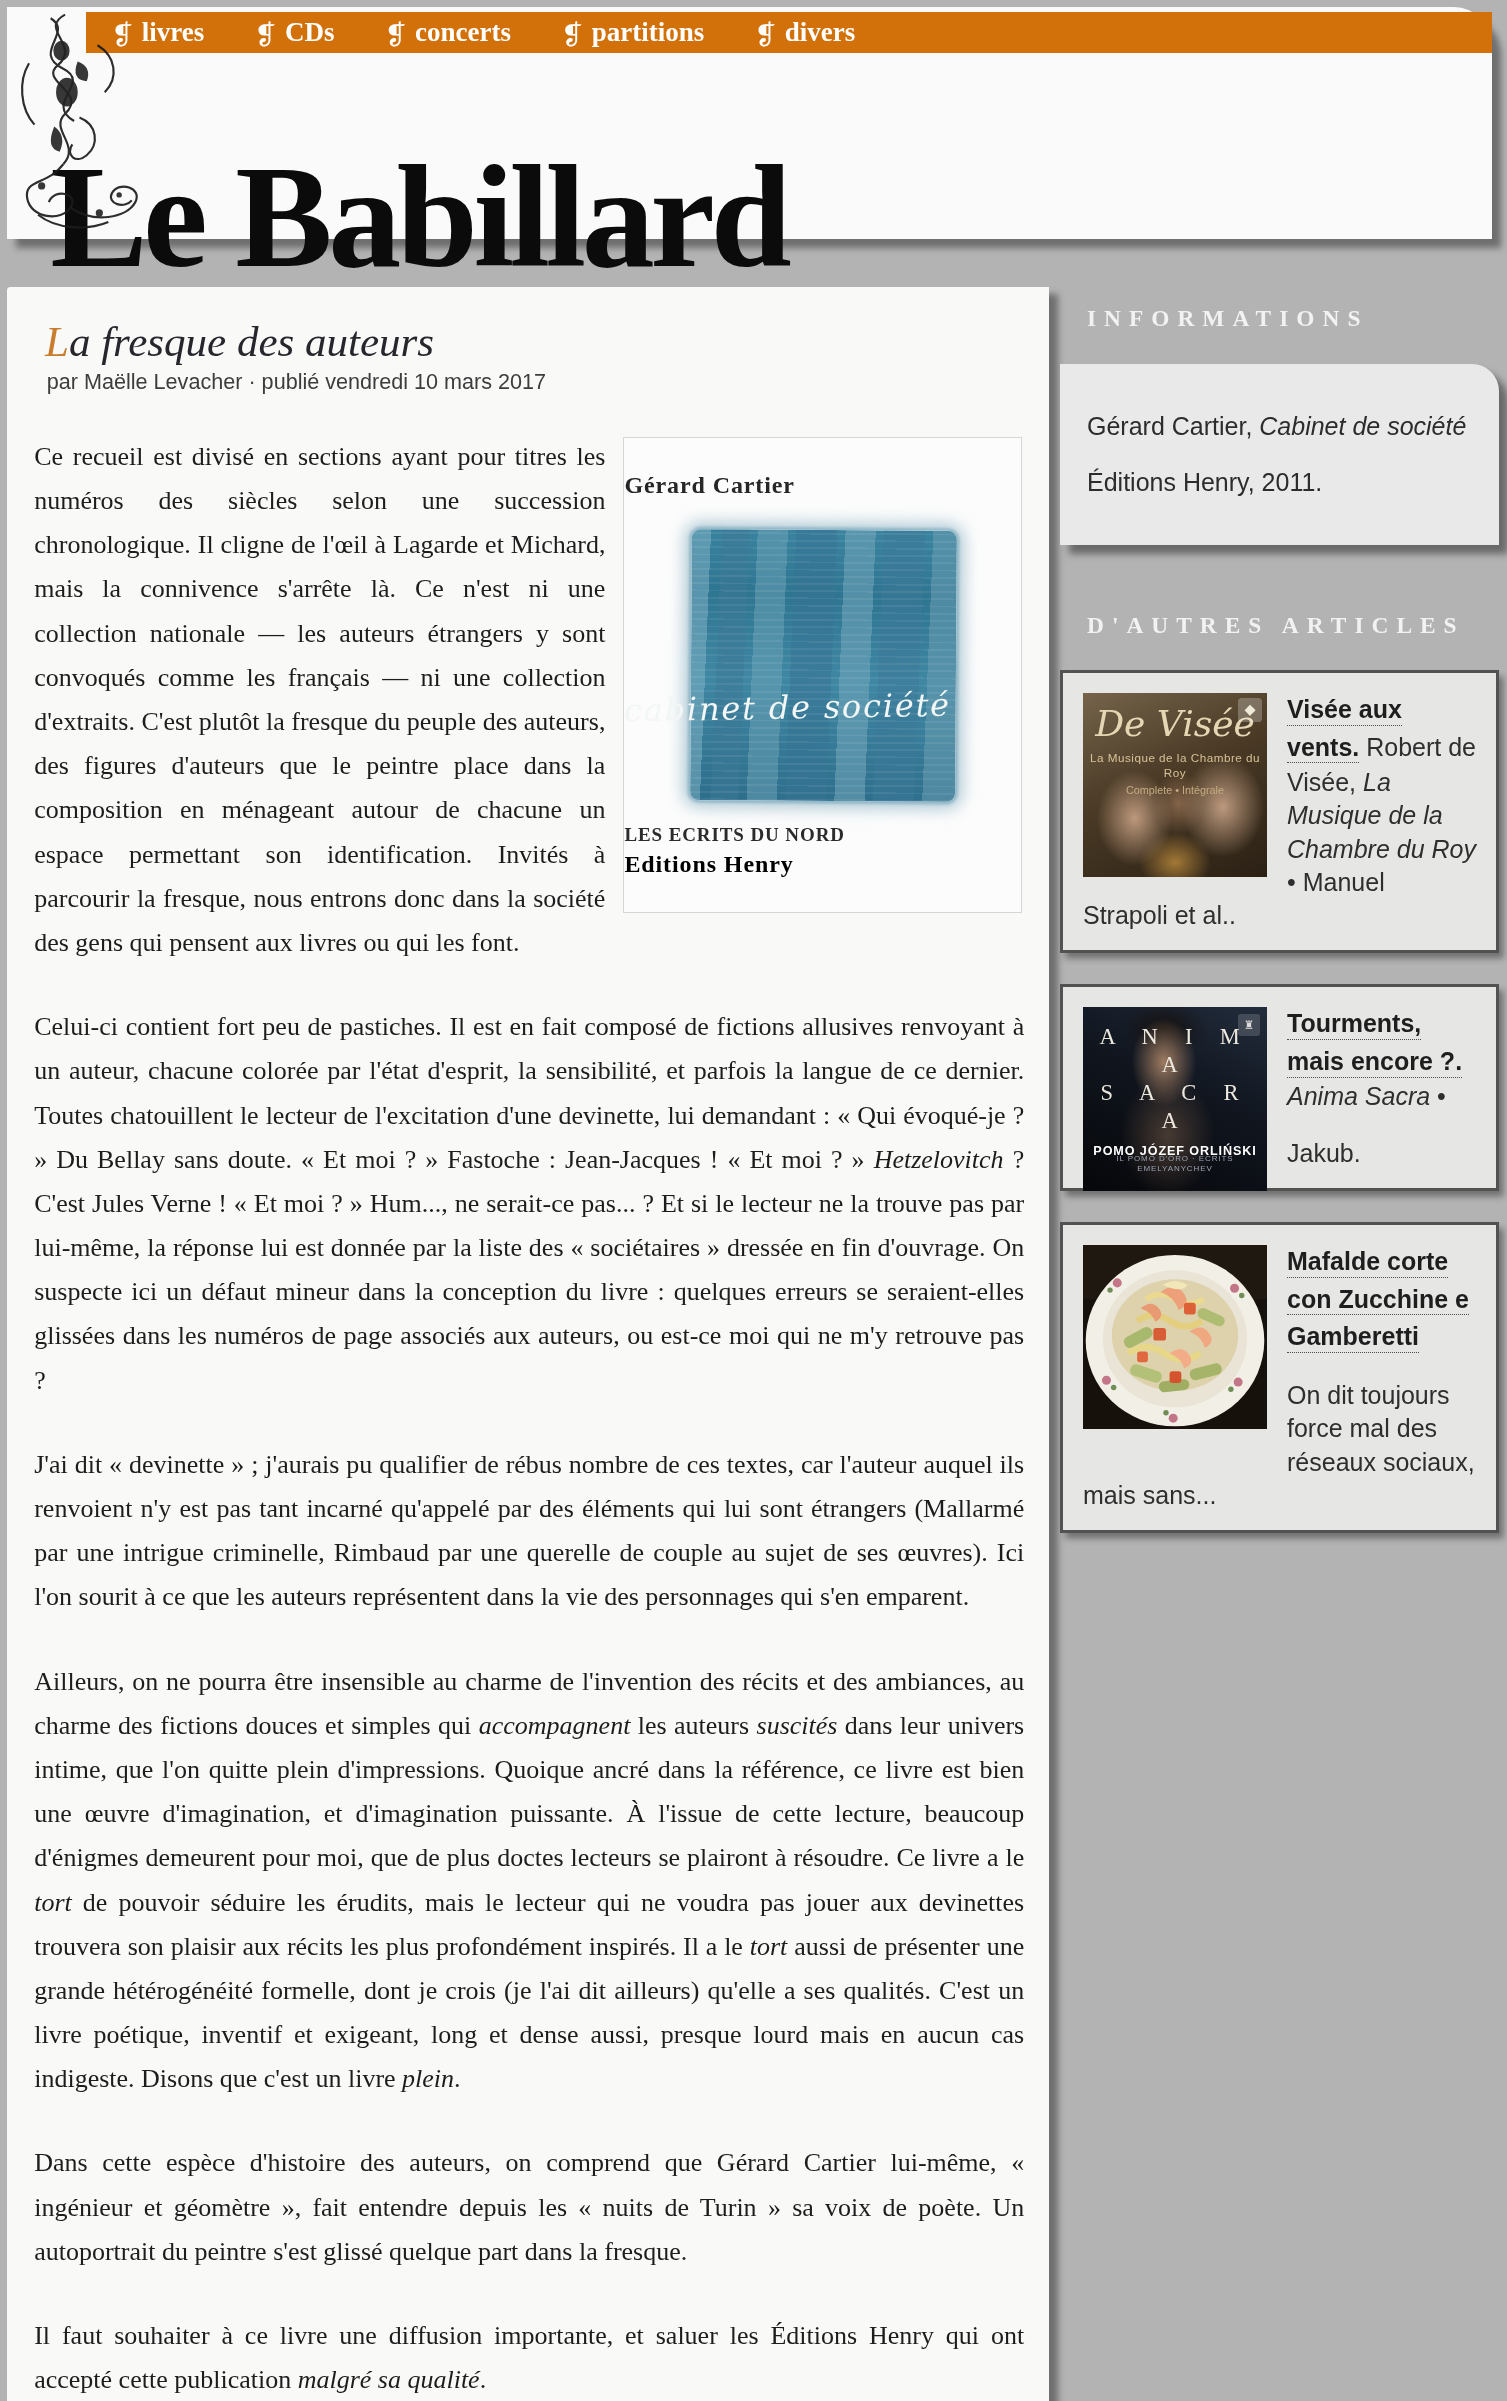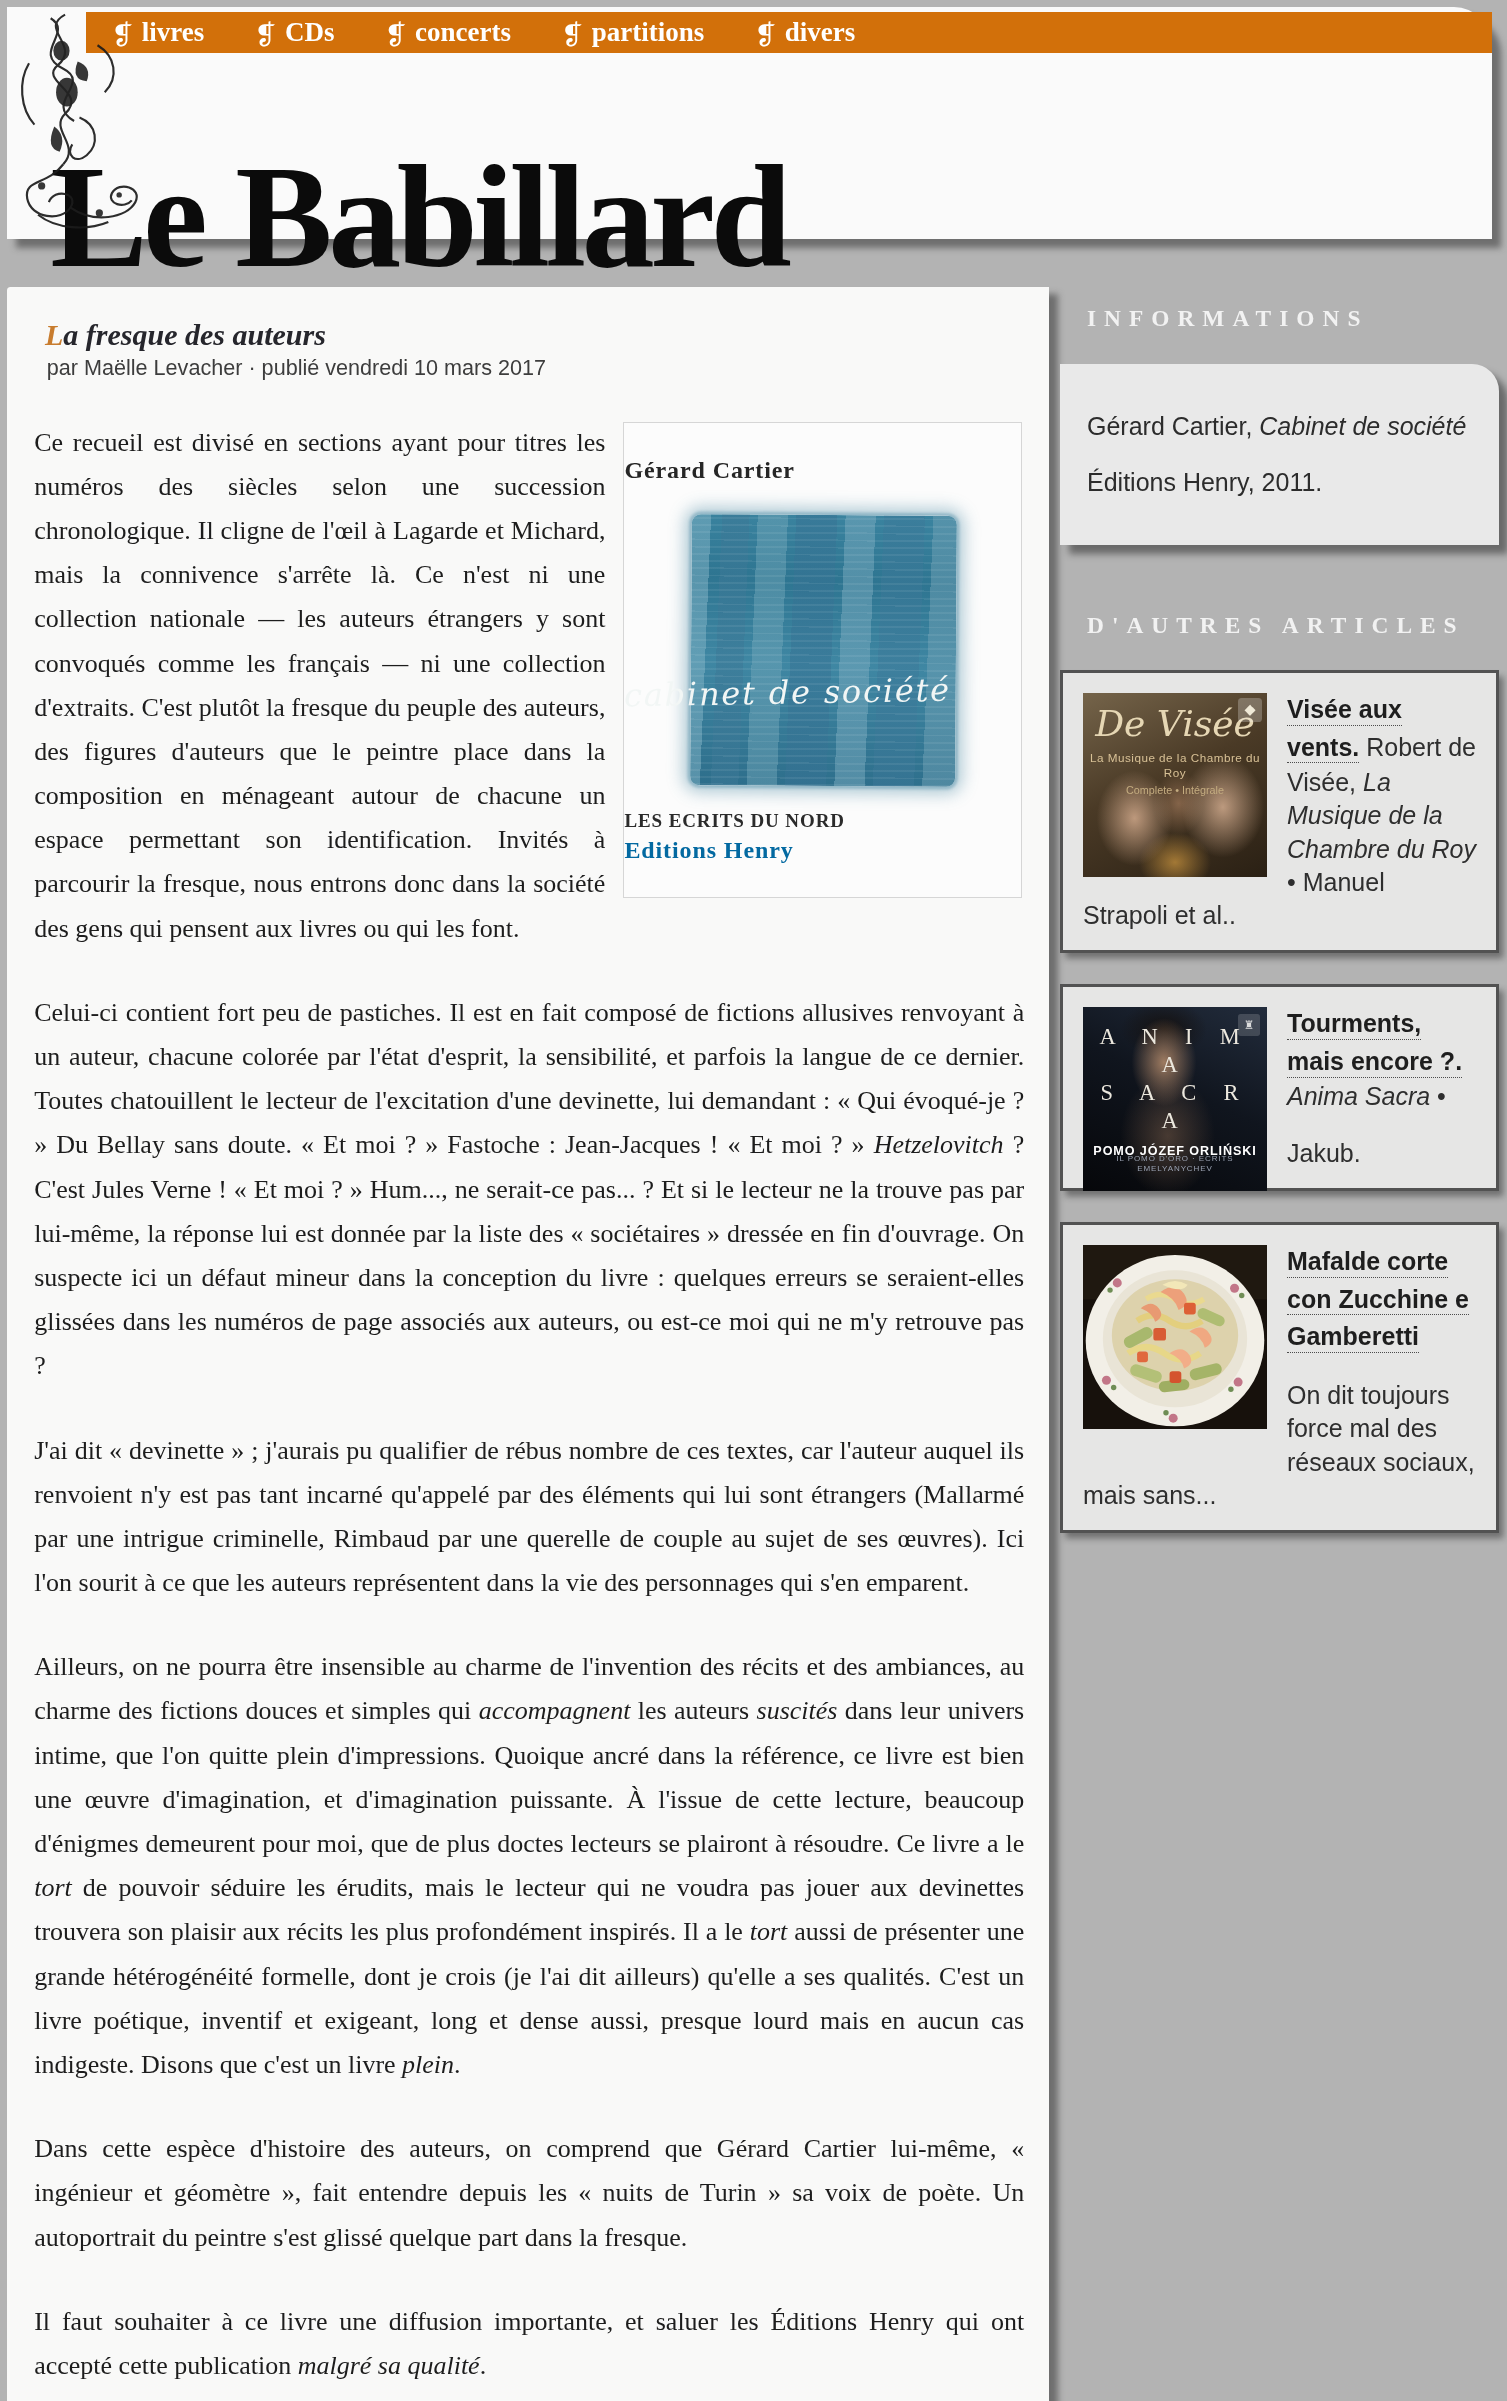--- a/index.html
+++ b/index.html
@@ -37,21 +37,21 @@
   
   .main-card{
     position:absolute;left:7.2px;top:287px;width:1042px;height:2115px;
     background:#f9f9f8;border-radius:3.6px 0 0 0;
     box-shadow:9px 7.2px 6.3px rgba(55,55,55,.55);
     padding:0;box-sizing:border-box;
   }
   .article{padding:31px 25px 0 27px;}
   .article-title{
     font-family:"Liberation Serif",serif;font-style:italic;
-    font-size:30px;color:#26262c;margin:0 0 3.6px 10.8px;line-height:1.1;font-weight:bold;
+    font-size:43px;color:#26262c;margin:0 0 3.6px 10.8px;line-height:1.1;font-weight:normal;
   }
   .article-title .initial{color:#c87c2e;}
   .byline{font-size:21.6px;color:#3d3d3d;margin:1.8px 0 0 12.6px;}
   .body-copy{
     font-family:"Liberation Serif",serif;font-size:26px;color:#1d1d1d;
     line-height:1.7;text-align:justify;
   }
   .body-copy p{margin:0 0 40px 0;}
   .first-block{margin-top:40px;}
   .clear{clear:both;}
@@ -87,21 +87,21 @@
     position:absolute;left:0;right:0;top:242px;z-index:2;
     font-family:"DejaVu Serif",serif;font-style:italic;font-size:32px;
     color:#f2f6f5;transform:rotate(-1deg);letter-spacing:1.8px;
   }
   .cover-imprint1{
     position:absolute;left:0;right:0;bottom:60px;
     font-family:"Liberation Serif",serif;font-weight:bold;font-size:19px;color:#2b2b2b;letter-spacing:0.9px;
   }
   .cover-imprint2{
     position:absolute;left:0;right:0;bottom:27px;
-    font-family:"Liberation Serif",serif;font-weight:bold;font-size:24px;color:#0369a1;letter-spacing:0.9px;
+    font-family:"Liberation Serif",serif;font-weight:bold;font-size:24px;color:#000000;letter-spacing:0.9px;
   }
   
   .sidebar{position:absolute;left:1060px;top:305px;width:439px;}
   .side-header{
     font-family:"Liberation Serif",serif;font-size:23.4px;color:#f2f2f2;
     letter-spacing:8px;margin:0 0 0 27px;
   }
   .info-card{
     margin-top:32px;background:#e9e9e9;border-radius:0 27px 0 0;
     box-shadow:9px 9px 7.2px rgba(45,45,45,.55);

